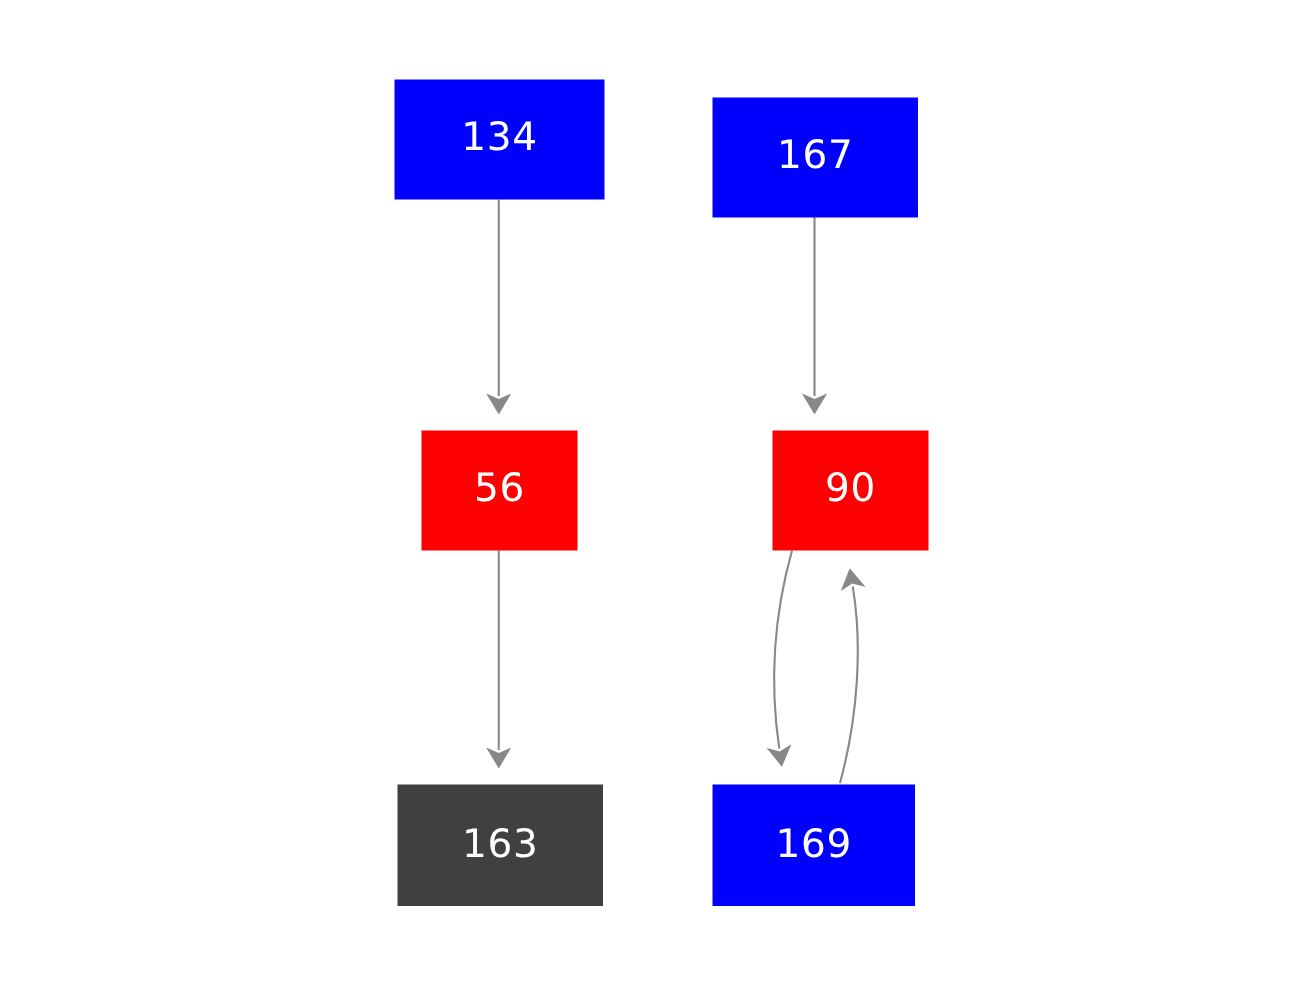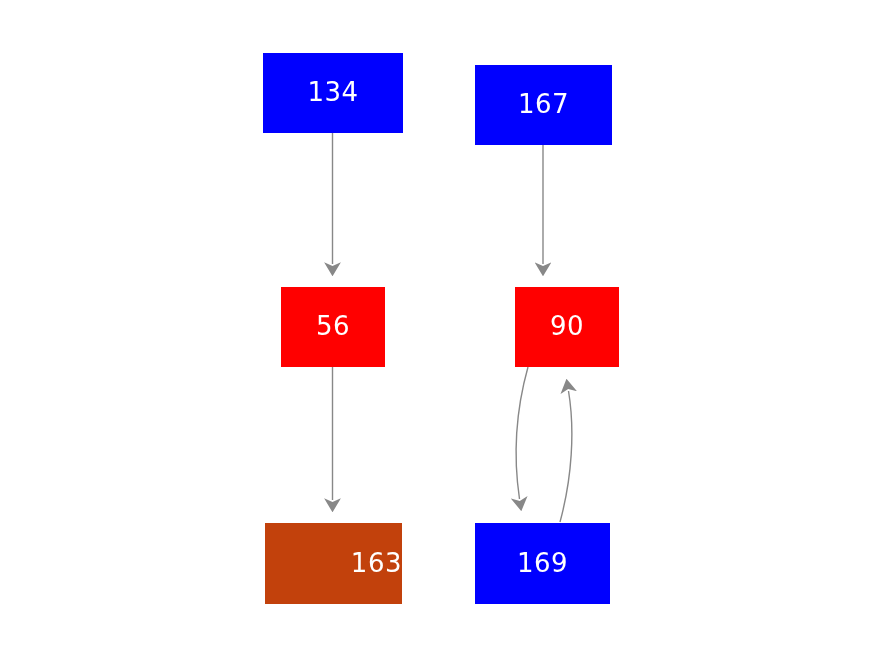--- a/index.html
+++ b/index.html
@@ -85,21 +85,21 @@
   </div>
 
   <div class="node" style="left:281px; top:287px; width:104px; height:80px; background:#ff0000;">
     <span class="node-label">56</span>
   </div>
 
   <div class="node" style="left:491px; top:287px; width:104px; height:80px; background:#ff0000;margin-left:24px;">
     <span class="node-label">90</span>
   </div>
 
-  <div class="node" style="left:265px; top:523px; width:137px; height:81px; background:#c2410c;justify-content:flex-end;">
+  <div class="node" style="left:265px; top:523px; width:137px; height:81px; background:#404040;">
     <span class="node-label">163</span>
   </div>
 
   <div class="node" style="left:475px; top:523px; width:135px; height:81px; background:#0000ff;">
     <span class="node-label">169</span>
   </div>
 
 </div>
 
 </body></html>

